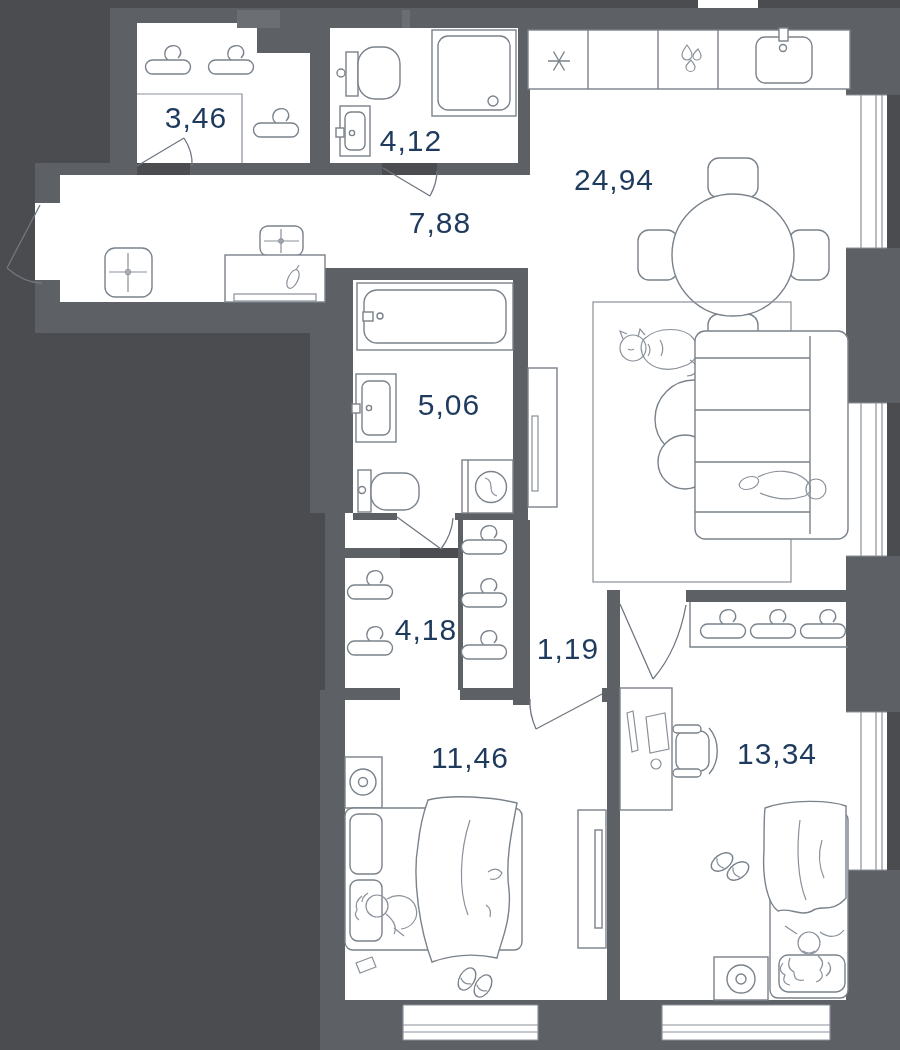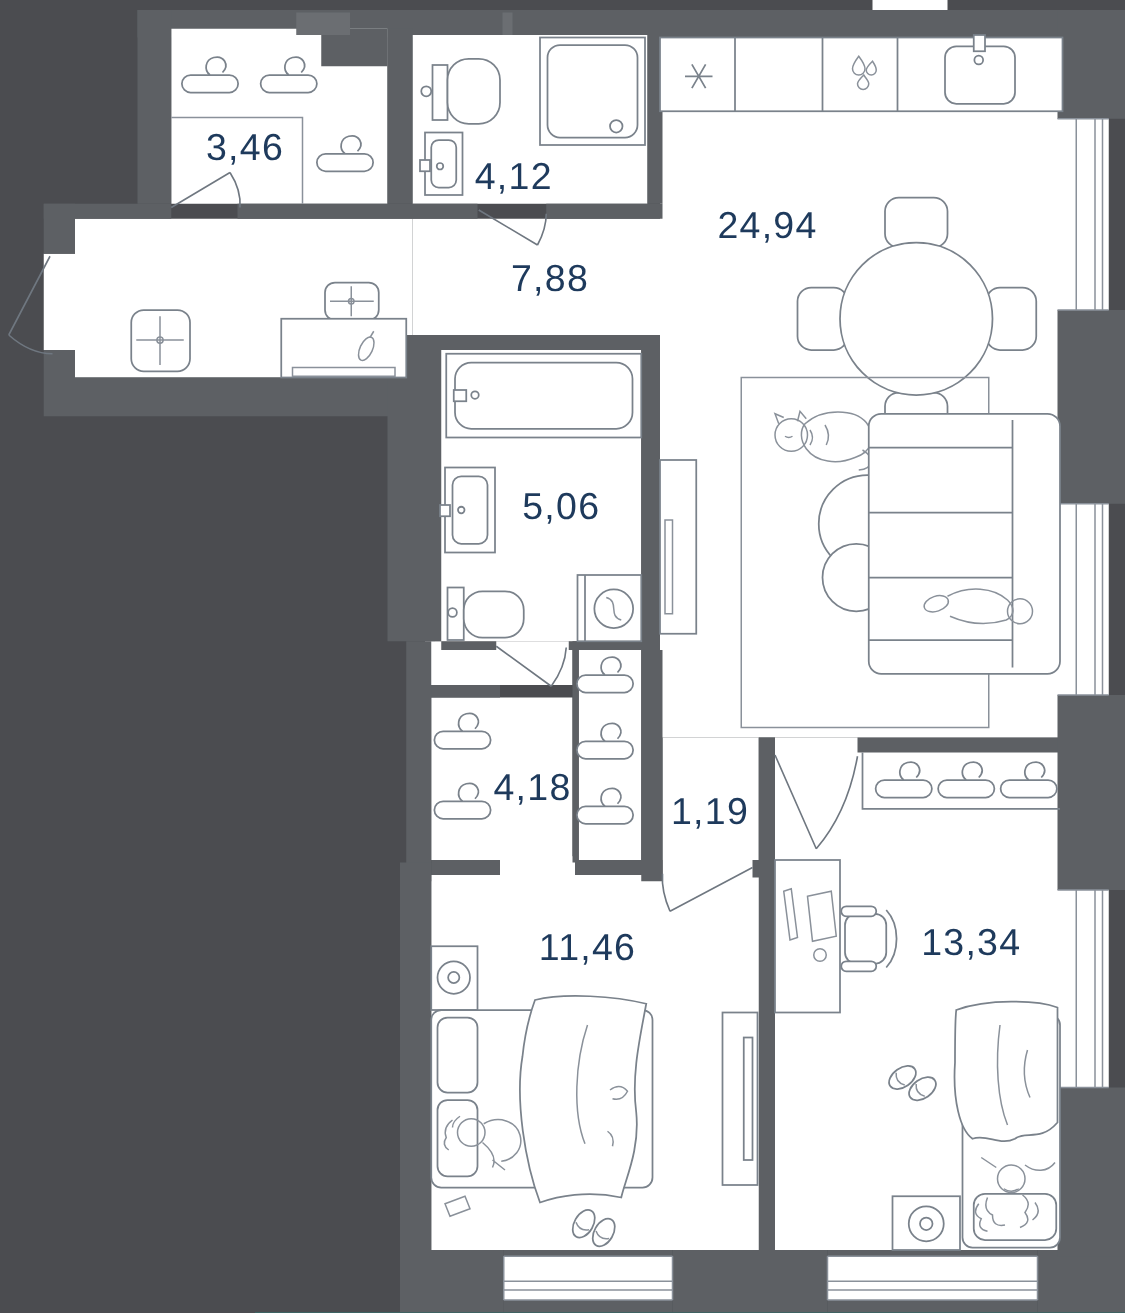--- a/index.html
+++ b/index.html
@@ -1,16 +1,16 @@
 <!DOCTYPE html>
 <html><head>
 <meta charset="utf-8">
 <style>
   html,body{margin:0;padding:0;background:#4b4c50;}
-  .canvas{position:relative;width:900px;height:1050px;overflow:hidden;background:#14b8a6;
+  .canvas{position:relative;width:900px;height:1050px;overflow:hidden;background:#bef264;
           font-family:"Liberation Sans",sans-serif;}
   svg{display:block}
   .rm{fill:#ffffff;stroke:none}
   .w{fill:#5d6064;stroke:none}
   .vent{fill:#6b6e72;stroke:none}
   .f{fill:#ffffff;stroke:#7a828b;stroke-width:1.4}
   .fn{fill:none;stroke:#7a828b;stroke-width:1.4}
   .fn2{fill:none;stroke:#8a919a;stroke-width:1.2}
   .door{fill:none;stroke:#6f7780;stroke-width:1.3}
   .lbl{fill:#1e3a5c;font-size:30px;letter-spacing:1px;font-family:"Liberation Sans",sans-serif}

